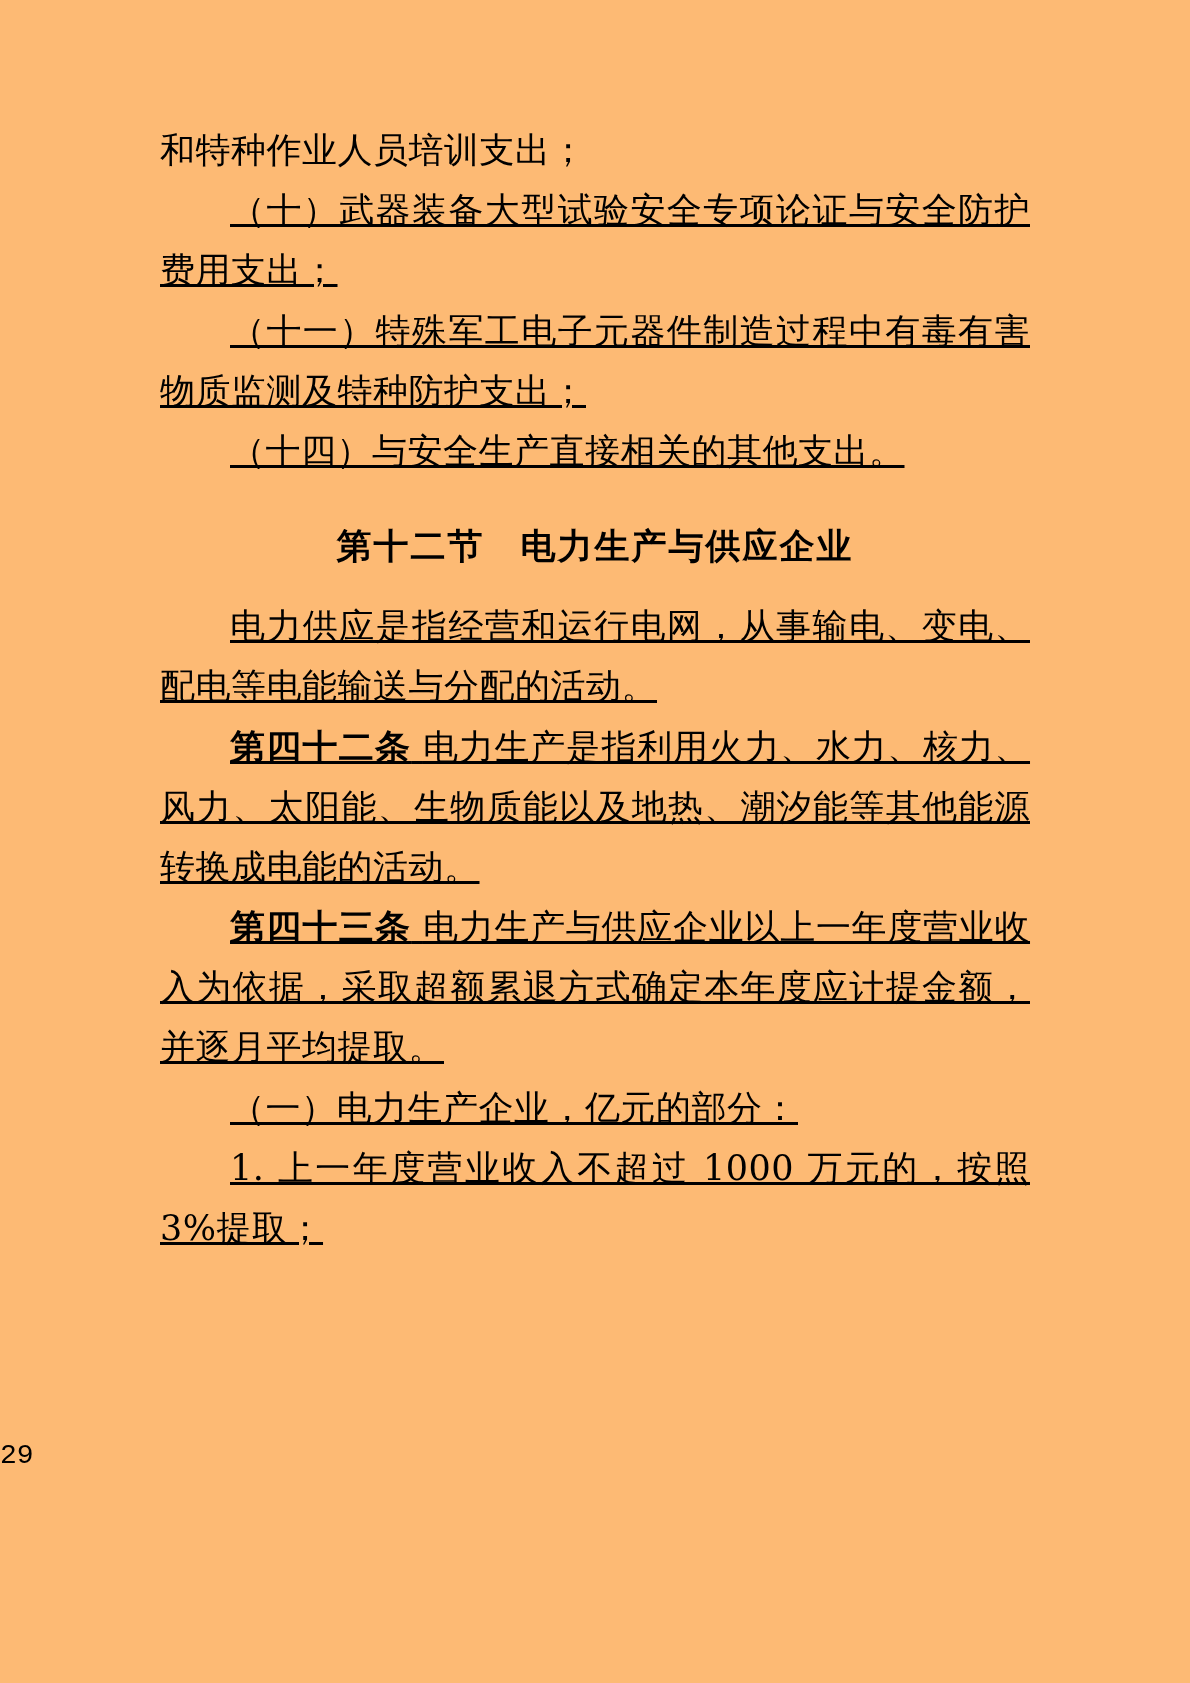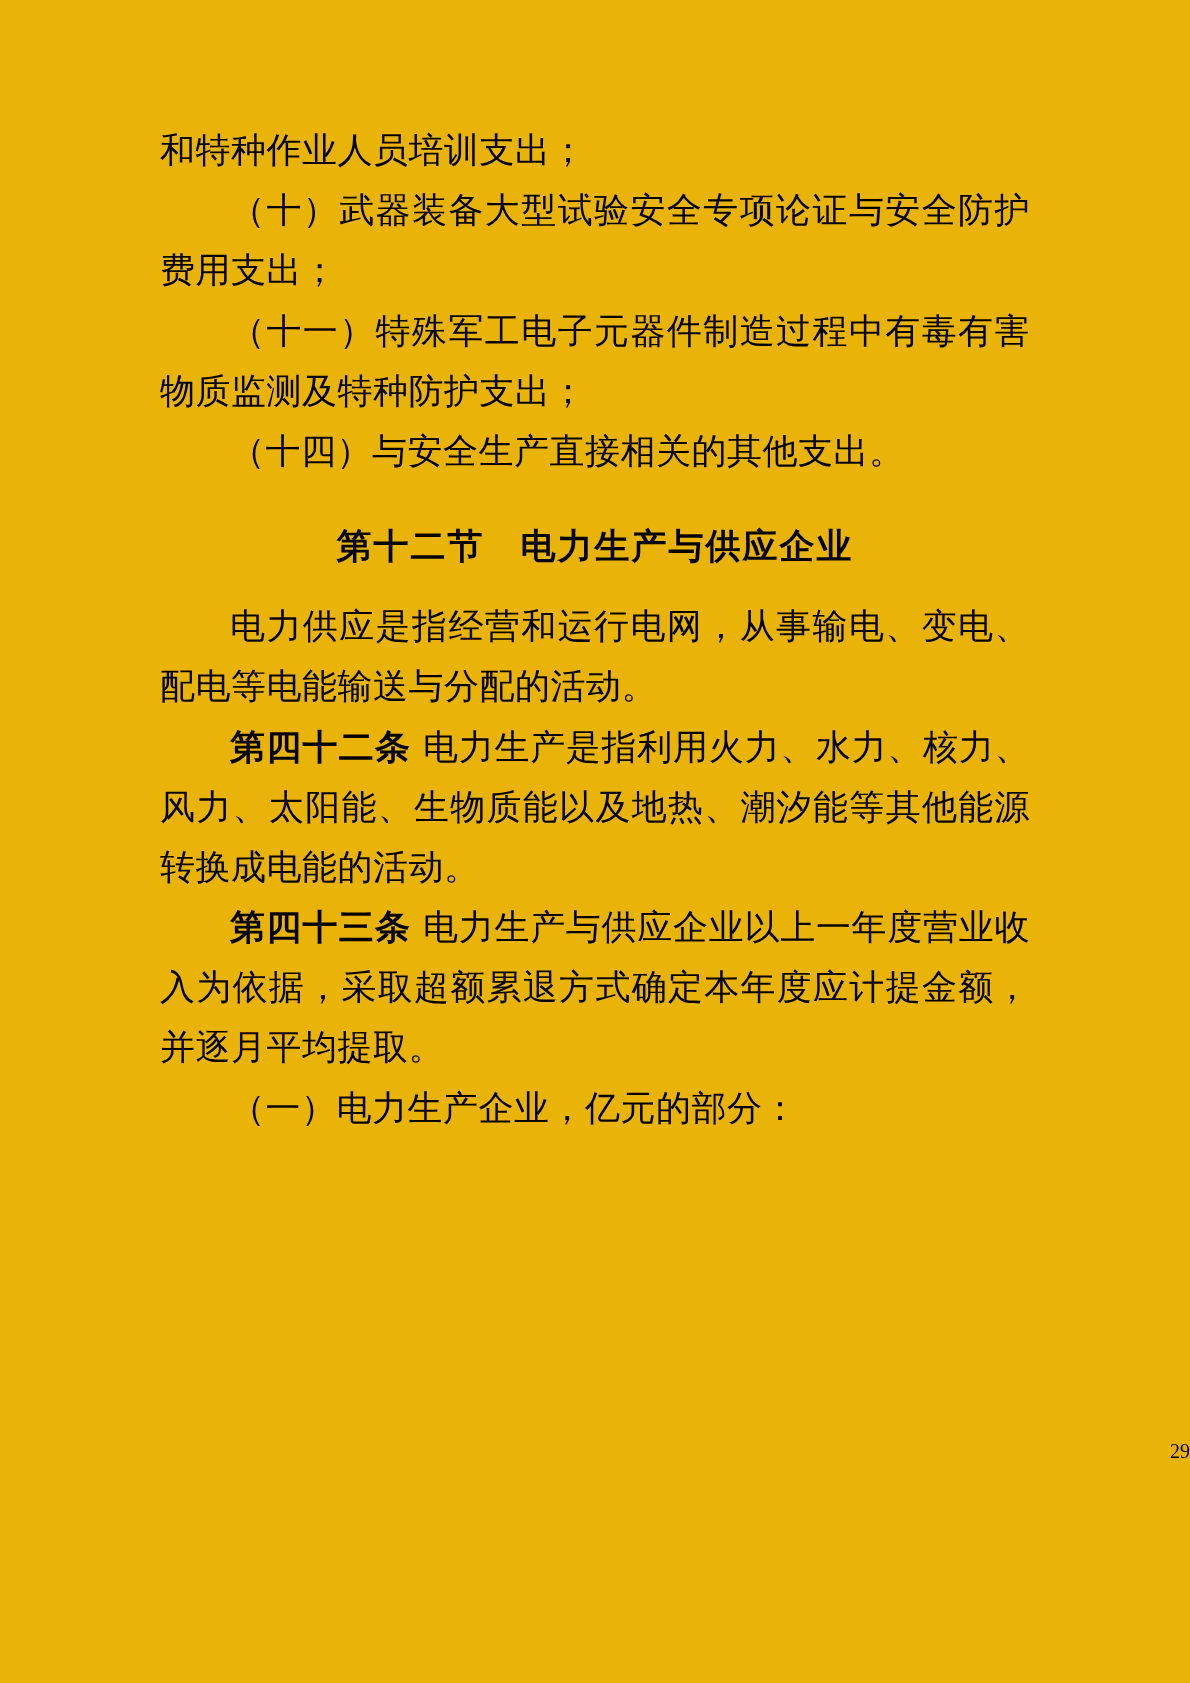--- a/index.html
+++ b/index.html
@@ -4,21 +4,21 @@
 <style>
   html, body {
     margin: 0;
     padding: 0;
     background: #ffffff;
   }
   .page {
     position: relative;
     width: 1190px;
     height: 1683px;
-    background: #eab308;
+    background: #fdba74;
     margin: 0 auto;
     overflow: hidden;
     font-family: "DejaVu Serif", "Liberation Serif", serif;
     color: #000000;
   }
   .body-area {
     position: absolute;
     left: 160px;
     top: 120px;
     width: 870px;
@@ -27,20 +27,21 @@
     margin: 0 0 0 0;
     font-size: 35px;
     line-height: 1.72;
     text-align: justify;
     text-justify: inter-ideograph;
     letter-spacing: 0.5px;
     font-weight: 500;
   }
   p.indent {
     text-indent: 70px;
+    text-decoration: underline;
   }
   .section-title {
     margin: 42px 0 26px 0;
     text-align: center;
     font-size: 35px;
     font-weight: bold;
     font-family: Liberation Serif, serif;
     letter-spacing: 2px;
   }
   .section-title .gap {
@@ -50,23 +51,23 @@
   .art-num {
     font-family: "DejaVu Sans", "Liberation Sans", sans-serif;
     font-weight: bold;
     letter-spacing: 1px;
   }
   .page-number {
     position: absolute;
     left: 0;
     right: 0;
     top: 1440px;
-    text-align: right;
-    font-size: 20px;
-    font-family: Liberation Serif, serif;
+    text-align: left;
+    font-size: 28px;
+    font-family: Liberation Mono, monospace;
   }
   .tight {
     letter-spacing: 0px;
   }
 </style>
 </head>
 <body>
 
 <div class="page">
   <div class="body-area">
@@ -86,17 +87,18 @@
 
     <p class="para indent">
       <span class="art-num">第四十二条</span>&nbsp;<span>电力生产是指利用火力、水力、核力、风力、太阳能、生物质能以及地热、潮汐能等其他能源转换成电能的活动。</span>
     </p>
 
     <p class="para indent">
       <span class="art-num">第四十三条</span>&nbsp;<span>电力生产与供应企业以上一年度营业收入为依据，采取超额累退方式确定本年度应计提金额，并逐月平均提取。</span>
     </p>
 
     <p class="para indent">（一）电力生产企业，亿元的部分：</p>
+    <p class="para indent tight">1. 上一年度营业收入不超过 1000 万元的，按照 3%提取；</p>
 
   </div>
 
   <div class="page-number">29</div>
 </div>
 
 </body></html>

